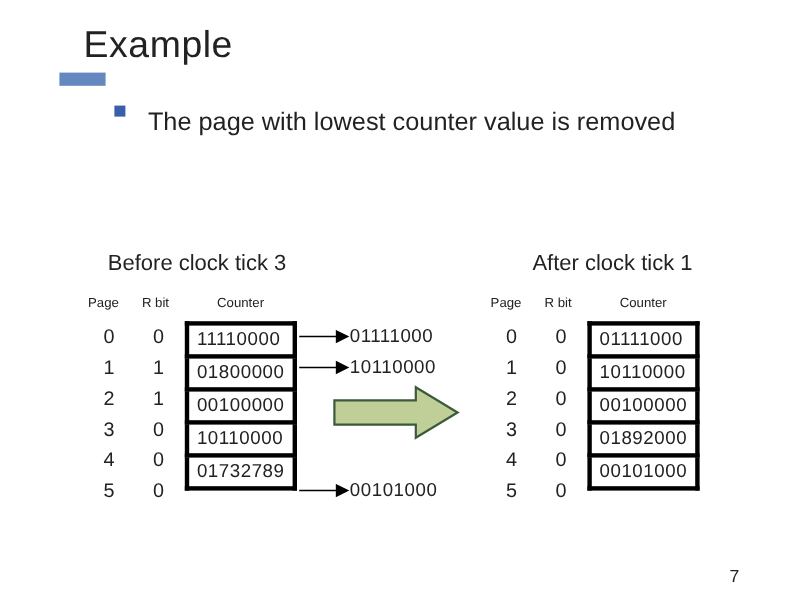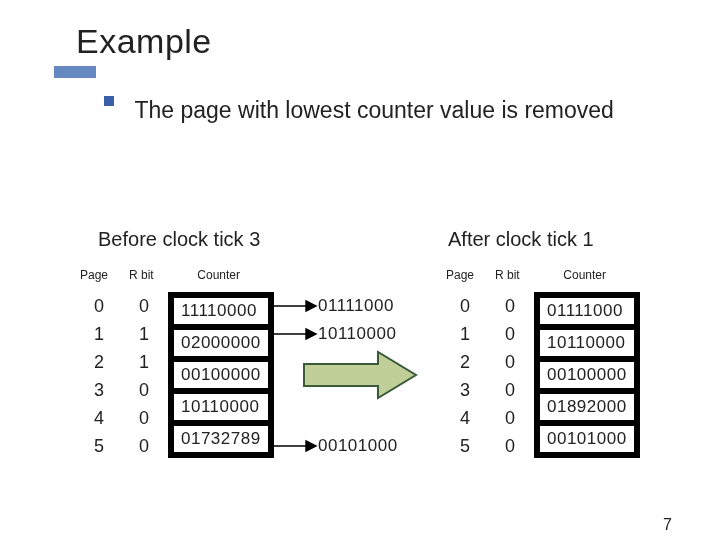--- a/index.html
+++ b/index.html
@@ -54,21 +54,21 @@
     vertical-align: top;
     font-size: 23px;
     line-height: 1.25;
     width: 510px;
   }
   .caption {
     position: absolute;
     font-size: 20px;
   }
   .cap-before { left: 98px; top: 228px; }
-  .cap-after  { left: 448px; top: 228px; }
+  .cap-after  { left: 484px; top: 228px; }
 
   .headers {
     position: absolute;
     top: 268px;
     font-size: 12px;
   }
   .headers.left  { left: 72px; }
   .headers.right { left: 438px; }
   .headers span.page { display:inline-block; width:44px; text-align:center; }
   .headers span.rbit { display:inline-block; width:44px; text-align:center; }
@@ -88,21 +88,21 @@
 
   .counter-table {
     position: absolute;
     top: 292px;
     border-collapse: collapse;
     font-size: 17px;
   }
   .counter-table.left  { left: 168px; }
   .counter-table.right { left: 534px; }
   .counter-table td {
-    border: 6px solid #000000;
+    border: 4px solid #000000;
     padding: 2px 7px;
     height: 22px;
     letter-spacing: 0.5px;
     text-align: left;
   }
 
   .mid-col {
     position: absolute;
     left: 318px;
     top: 292px;
@@ -179,21 +179,21 @@
     <div>0</div>
     <div>0</div>
   </div>
 
   <table class="counter-table left">
     <tbody>
         <tr>
           <td>11110000</td>
         </tr>
     <tr>
-          <td>02000000</td>
+          <td>01800000</td>
         </tr>
     <tr>
           <td>00100000</td>
         </tr>
     <tr>
           <td>10110000</td>
         </tr>
     <tr>
           <td>01732789</td>
         </tr>

